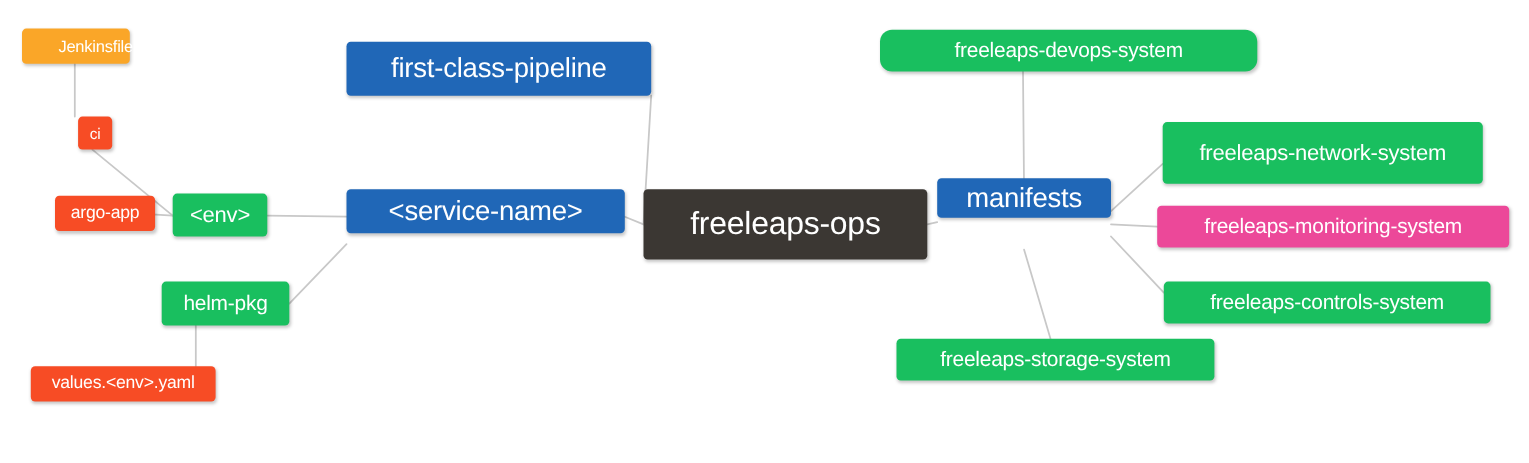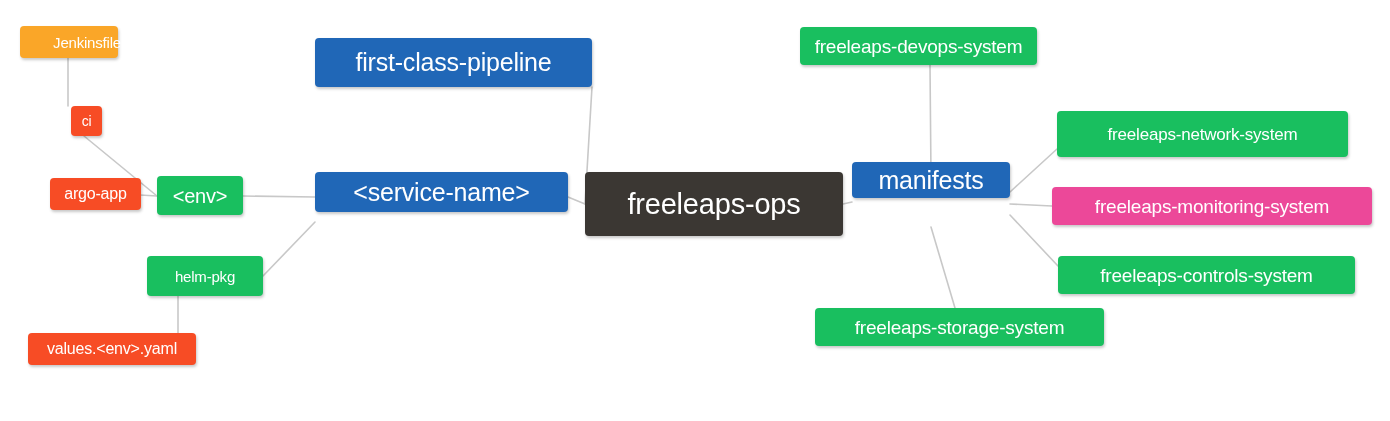--- a/index.html
+++ b/index.html
@@ -84,33 +84,33 @@
       </div>
       <div class="node n-red" style="left: 53px; top: 106px; width: 31px; height: 30px; font-size: 14px; background: rgb(247, 76, 37);">
         <span>ci</span>
       </div>
       <div class="node n-orange" style="left: 20px; top: 26px; width: 98px; height: 32px; font-size: 15px; background: rgb(250, 166, 40); padding-left: 36px;">
         <span>Jenkinsfile</span>
       </div>
       <div class="node n-red" style="left: 32px; top: 178px; width: 91px; height: 32px; font-size: 16px; background: rgb(247, 76, 37);">
         <span>argo-app</span>
       </div>
-      <div class="node n-green" style="left: 147px; top: 256px; width: 116px; height: 40px; font-size: 15px; background: rgb(25, 191, 95);">
+      <div class="node n-green" style="left: 147px; top: 256px; width: 116px; height: 40px; font-size: 19px; background: rgb(25, 191, 95);">
         <span>helm-pkg</span>
       </div>
       <div class="node n-red" style="left: 10px; top: 333px; width: 168px; height: 32px; font-size: 16px; background: rgb(247, 76, 37);">
         <span>values.&lt;env&gt;.yaml</span>
       </div>
       <div class="node n-blue" style="left: 852px; top: 162px; width: 158px; height: 36px; font-size: 25px; background: rgb(32, 103, 183);">
         <span>manifests</span>
       </div>
-      <div class="node n-green" style="left: 800px; top: 27px; width: 237px; height: 38px; font-size: 19px; background: rgb(25, 191, 95);">
+      <div class="node n-green" style="left: 800px; top: 27px; width: 343px; height: 38px; font-size: 19px; background: rgb(25, 191, 95); border-radius: 11px;">
         <span>freeleaps-devops-system</span>
       </div>
-      <div class="node n-green" style="left: 1057px; top: 111px; width: 291px; height: 46px; font-size: 17px; background: rgb(25, 191, 95); align-items: center;">
+      <div class="node n-green" style="left: 1057px; top: 111px; width: 291px; height: 56px; font-size: 20px; background: rgb(25, 191, 95); align-items: center;">
         <span>freeleaps-network-system</span>
       </div>
       <div class="node n-green" style="left: 1052px; top: 187px; width: 320px; height: 38px; font-size: 19px; background: #ec4899;">
         <span>freeleaps-monitoring-system</span>
       </div>
       <div class="node n-green" style="left: 1058px; top: 256px; width: 297px; height: 38px; font-size: 19px; background: rgb(25, 191, 95);">
         <span>freeleaps-controls-system</span>
       </div>
       <div class="node n-green" style="left: 815px; top: 308px; width: 289px; height: 38px; font-size: 19px; background: rgb(25, 191, 95);">
         <span>freeleaps-storage-system</span>

